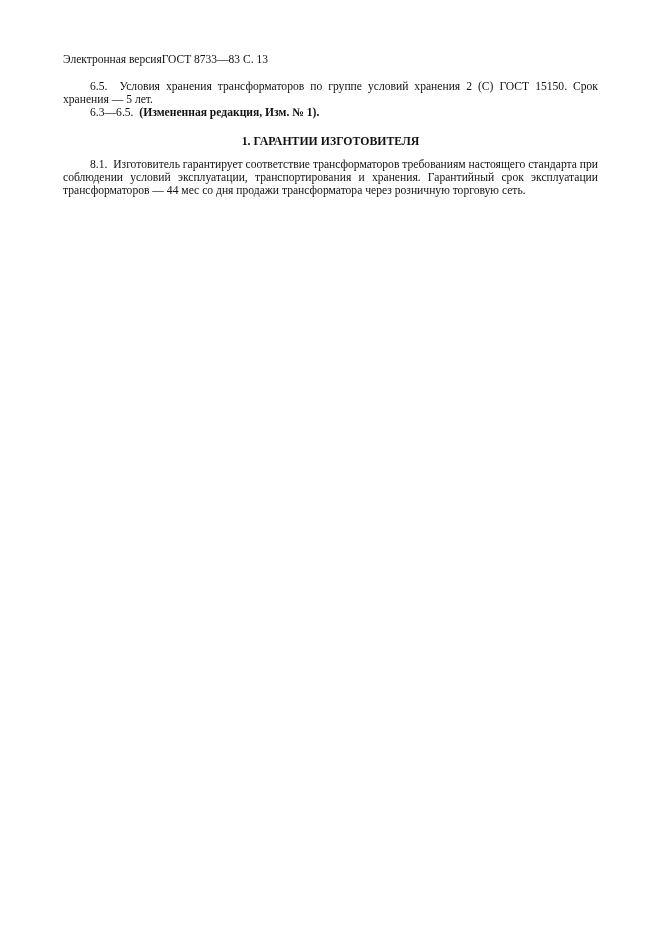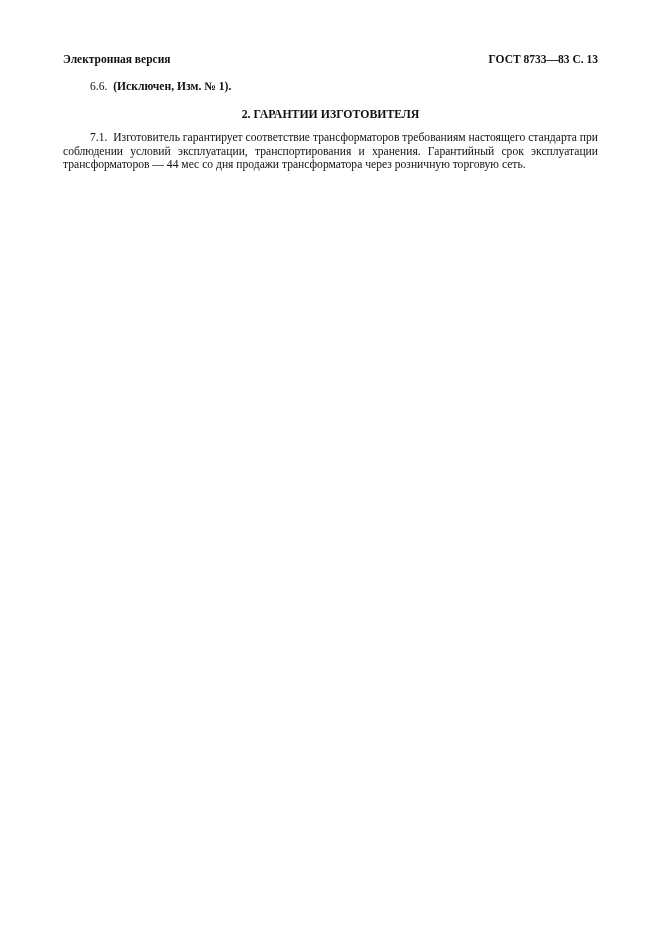--- a/index.html
+++ b/index.html
@@ -2,23 +2,23 @@
 <html><head>
 <meta charset="utf-8">
 <style>
   html, body { margin: 0; padding: 0; background: #ffffff; }
   body {
     width: 661px; height: 936px; position: relative; overflow: hidden;
     font-family: "Liberation Serif", "DejaVu Serif", serif;
     color: #111111;
   }
   .header {
-    position: absolute; top: 53px; left: 63px; right: 63px;
-    display: flex; justify-content: space-between;
-    font-size: 11.5px; font-weight: bold;
+    position: absolute; top: 53px; left: 63px; right: 78px;
+    display: flex; justify-content: flex-start;
+    font-size: 11.5px; font-weight: normal;
   }
   .content {
     position: absolute; top: 80px; left: 63px; width: 535px;
     font-size: 11.6px; line-height: 13.2px;
   }
   .para { margin: 0; text-align: justify; text-indent: 27px; }
   .para b { font-weight: bold; }
   .section-title {
     text-align: center; font-weight: bold; font-size: 11.8px;
     margin: 15px 0 10px 0;
@@ -27,23 +27,27 @@
 </head>
 <body>
 
 <div class="header">
   <span>Электронная версия</span>
   <span>ГОСТ 8733—83 С. 13</span>
 </div>
 
 <div class="content">
   <p class="para">
-    <span>6.6.</span>&nbsp;
-    <b>(Исключен, Изм. № 1).</b>
+    <span>6.5.</span>&nbsp;
+    <span>Условия хранения трансформаторов по группе условий хранения 2 (С) ГОСТ 15150. Срок хранения — 5 лет.</span>
+  </p>
+  <p class="para">
+    <span>6.3—6.5.</span>&nbsp;
+    <b>(Измененная редакция, Изм. № 1).</b>
   </p>
 
-  <div class="section-title">2. ГАРАНТИИ ИЗГОТОВИТЕЛЯ</div>
+  <div class="section-title">1. ГАРАНТИИ ИЗГОТОВИТЕЛЯ</div>
 
   <p class="para">
-    <span>7.1.</span>&nbsp;
+    <span>8.1.</span>&nbsp;
     <span>Изготовитель гарантирует соответствие трансформаторов требованиям настоящего стандарта при соблюдении условий эксплуатации, транспортирования и хранения. Гарантийный срок эксплуатации трансформаторов — 44 мес со дня продажи трансформатора через розничную торговую сеть.</span>
   </p>
 </div>
 
 </body></html>

